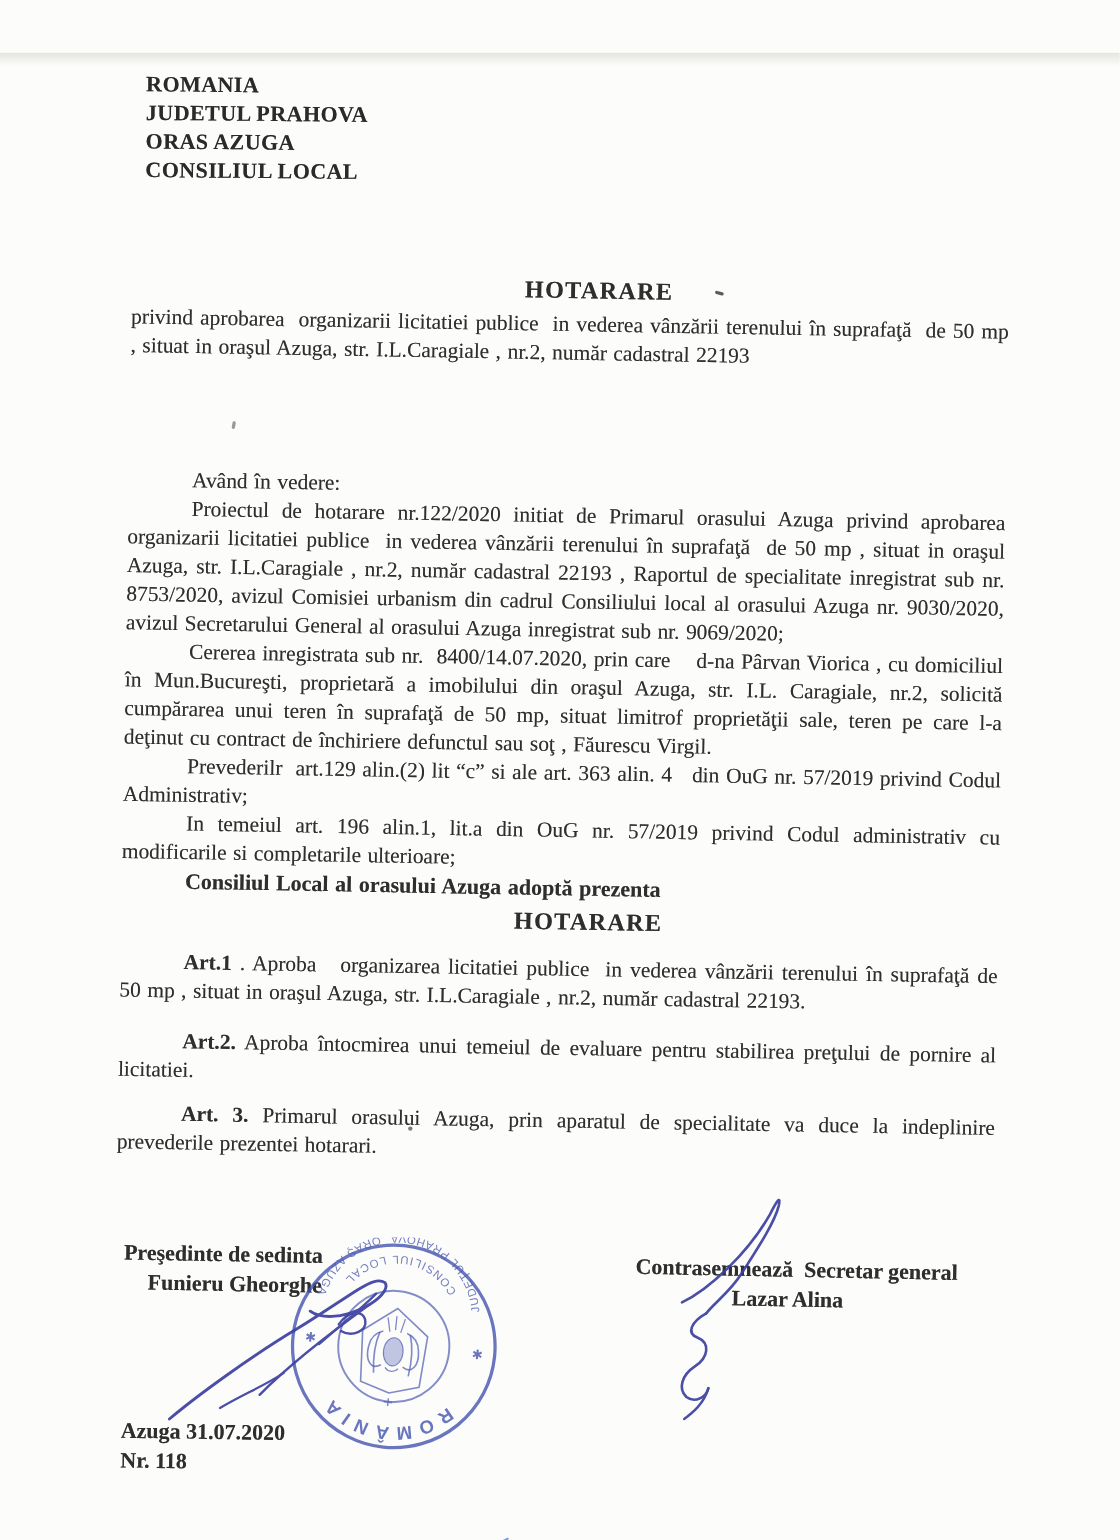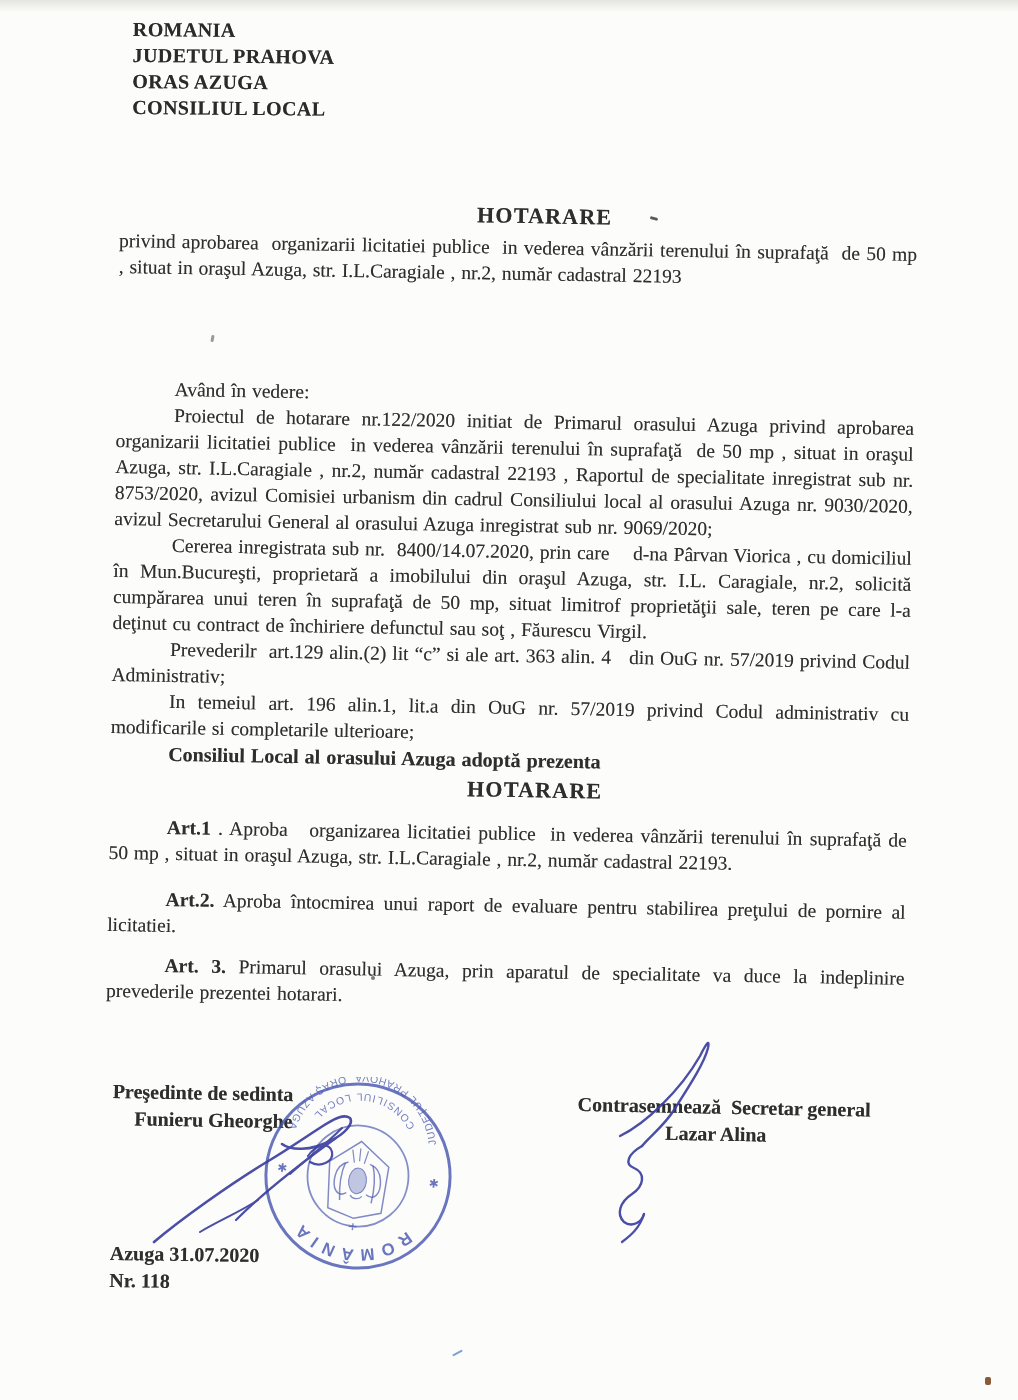--- a/index.html
+++ b/index.html
@@ -3,21 +3,21 @@
 <meta charset="utf-8">
 <style>
   html, body { margin:0; padding:0; }
   body {
     width:1018px; height:1400px;
     background:#fcfcfa;
     overflow:hidden;
     font-family:"Liberation Serif","DejaVu Serif",serif;
     color:#2e2e2e;
   }
-  .page { position:relative; width:1018px; height:1230px; }
+  .page { position:relative; width:1018px; height:1230px;margin-top:48px; }
 
   .scan-shade-top {
     position:absolute; left:0; top:0; right:0; height:12px;
     background:linear-gradient(#e4e4e0, rgba(255,255,255,0));
   }
 
   .letterhead {
     position:absolute; left:133px; top:16px;
     transform:rotate(0.5deg); transform-origin:0 0;
     font-weight:bold; font-size:20px; line-height:26px;
@@ -115,21 +115,21 @@
     <p class="intro">Având în vedere:</p>
     <p class="pre">Proiectul de hotarare nr.122/2020 initiat de Primarul orasului Azuga privind aprobarea organizarii licitatiei publice &nbsp;in vederea vânzării terenului în suprafaţă &nbsp;de 50 mp , situat in oraşul Azuga, str. I.L.Caragiale , nr.2, număr cadastral 22193 , Raportul de specialitate inregistrat sub nr. 8753/2020, avizul Comisiei urbanism din cadrul Consiliului local al orasului Azuga nr. 9030/2020, avizul Secretarului General al orasului Azuga inregistrat sub nr. 9069/2020;</p>
     <p class="pre">Cererea inregistrata sub nr. &nbsp;8400/14.07.2020, prin care &nbsp;&nbsp;&nbsp;d-na Pârvan Viorica , cu domiciliul în Mun.Bucureşti, proprietară a imobilului din oraşul Azuga, str. I.L. Caragiale, nr.2, solicită cumpărarea unui teren în suprafaţă de 50 mp, situat limitrof proprietăţii sale, teren pe care l-a deţinut cu contract de închiriere defunctul sau soţ , Făurescu Virgil.</p>
     <p class="pre">Prevederilr &nbsp;art.129 alin.(2) lit “c” si ale art. 363 alin. 4 &nbsp;&nbsp;din OuG nr. 57/2019 privind Codul Administrativ;</p>
     <p class="pre">In temeiul art. 196 alin.1, lit.a din OuG nr. 57/2019 privind Codul administrativ cu modificarile si completarile ulterioare;</p>
 
     <p class="lead">Consiliul Local al orasului Azuga adoptă prezenta</p>
     <h1 class="doc-title second">HOTARARE</h1>
 
     <p class="article a1"><b>Art.1</b><span> . Aproba &nbsp;&nbsp;organizarea licitatiei publice &nbsp;in vederea vânzării terenului în suprafaţă de 50 mp , situat in oraşul Azuga, str. I.L.Caragiale , nr.2, număr cadastral 22193.</span></p>
-    <p class="article a2"><b>Art.2.</b><span> Aproba întocmirea unui raport de evaluare pentru stabilirea preţului de pornire al licitatiei.</span></p>
+    <p class="article a2"><b>Art.2.</b><span> Aproba întocmirea unui temeiul de evaluare pentru stabilirea preţului de pornire al licitatiei.</span></p>
     <p class="article a3"><b>Art. 3.</b><span> Primarul orasului Azuga, prin aparatul de specialitate va duce la indeplinire prevederile prezentei hotarari.</span></p>
   </div>
 
   <div class="sig-left">
     <div>Preşedinte de sedinta</div>
     <div class="name">Funieru Gheorghe</div>
   </div>
 
   <div class="sig-right">
     <div>Contrasemnează &nbsp;Secretar general</div>

